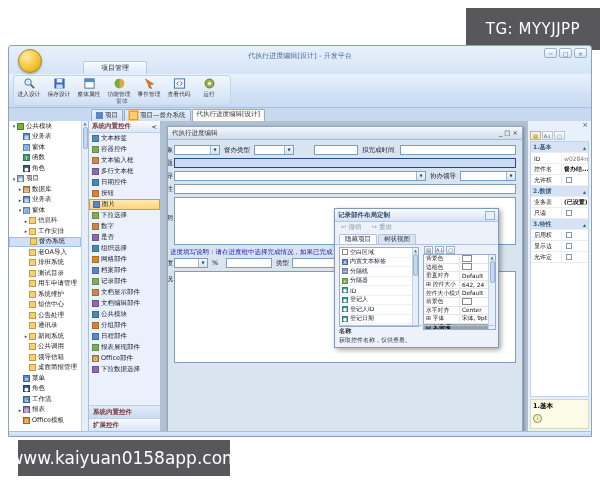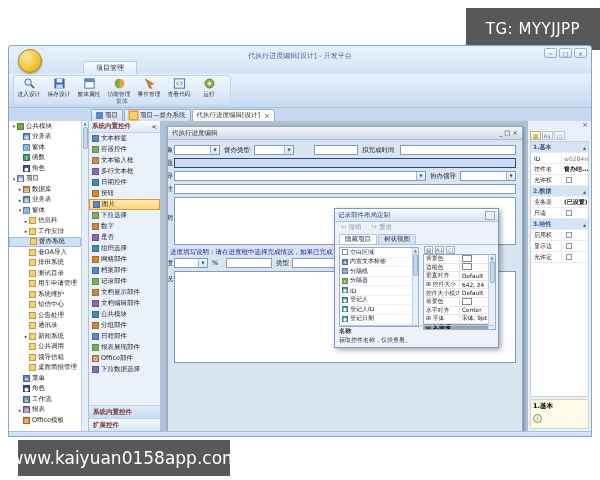--- a/index.html
+++ b/index.html
@@ -15,39 +15,39 @@
        border:1px solid #8aa3c1;border-radius:3px 3px 0 0;overflow:hidden;box-sizing:border-box;}
   .titlebar{height:15px;position:relative;display:flex;align-items:flex-end;justify-content:center;
        font-size:7px;color:#4a6a92;}
   .win-controls{position:absolute;right:4px;top:2px;display:flex;gap:2px;}
   .win-btn{width:13px;height:10px;border:1px solid #9ab1cc;border-radius:2px;
        background:linear-gradient(#fdfeff,#d6e4f5);font-size:6px;line-height:9px;text-align:center;color:#44628a;box-sizing:border-box;}
   .orb{position:absolute;left:9px;top:3px;width:22px;height:22px;border-radius:50%;
        background:radial-gradient(circle at 35% 30%,#ffeaa2,#f2c12e 60%,#c89d22);
        border:1px solid #a8862a;z-index:6;box-shadow:0 1px 2px rgba(0,0,0,.3);}
   .rtabs{height:13px;position:relative;}
-  .rtab{position:absolute;left:74px;top:0;width:54px;height:13px;
+  .rtab{position:absolute;left:74px;top:0;width:64px;height:13px;
        background:linear-gradient(#f7fbff,#dcebfb);border:1px solid #b5cae4;border-bottom:none;
        border-radius:2px 2px 0 0;font-size:7px;color:#333;display:flex;align-items:center;justify-content:center;box-sizing:border-box;}
   .ribbon-body{height:34px;background:linear-gradient(#e9f1fd,#d2e2f6 60%,#c8dbf2);
        border-bottom:1px solid #a9c0dc;position:relative;box-sizing:border-box;}
   .rgroup{position:absolute;left:4px;top:1px;width:218px;height:31px;border:1px solid #c0d4ec;border-radius:3px;
        background:linear-gradient(#f0f6fd,#dbe8f8 70%,#cfdff3);box-sizing:border-box;}
   .rbtns{display:flex;height:23px;}
   .rbtn{width:30px;display:flex;flex-direction:column;align-items:center;padding-top:1px;cursor:default;}
   .ricon{width:13px;height:13px;}
   .ricon svg{width:13px;height:13px;display:block;}
   .rlbl{font-size:6px;color:#333;white-space:nowrap;transform:scale(.95);}
   .rgroup-label{position:absolute;left:0;right:0;bottom:0;height:8px;font-size:6px;color:#5a7494;text-align:center;}
 
   .doc-tabs{height:13px;margin-left:80px;display:flex;align-items:flex-end;gap:1px;padding-left:2px;}
   .dtab{height:12px;border:1px solid #93aecd;border-bottom:none;border-radius:2px 2px 0 0;
        background:linear-gradient(#e8f1fc,#cfdff3);font-size:6.5px;color:#333;display:flex;align-items:center;
        gap:2px;padding:0 4px;white-space:nowrap;box-sizing:border-box;}
-  .dtab.active{background:#fdfdfe;}
+  .dtab.active{background:#fdfdfe;flex-direction:column;}
   .dticon{width:7px;height:7px;display:inline-block;}
   .dticon.project{background:#5b87c5;}
   .dticon.folder{background:#f6cf77;border:1px solid #e09a3a;box-shadow:0 0 0 1px #f8c268;}
   .dtclose{color:#555;font-size:7px;margin-left:2px;}
 
   .content{display:flex;height:310px;}
 
   
   .tree-panel{width:80px;background:#fff;border-right:1px solid #a9c0dc;position:relative;box-sizing:border-box;overflow:hidden;}
   #tree{position:absolute;left:0;top:0;right:7px;bottom:0;overflow:hidden;}
@@ -85,21 +85,21 @@
   .combo .dd{position:absolute;right:0;top:0;bottom:0;width:8px;background:linear-gradient(#f3f8fd,#d6e4f4);
        border-left:1px solid #9fb6cf;font-size:4px;color:#345;text-align:center;line-height:8px;}
   .flbl{position:absolute;font-size:6.5px;color:#223;white-space:nowrap;}
   .ffrag{position:absolute;font-size:6.5px;color:#223;white-space:nowrap;width:26px;overflow:hidden;text-align:right;}
   .fhint{position:absolute;font-size:6.5px;color:#2020b0;white-space:nowrap;overflow:hidden;}
 
   
   .dlg{position:absolute;left:173px;top:87px;width:165px;height:140px;background:#edf2fa;
        border:1px solid #7e99bd;box-shadow:2px 2px 5px rgba(0,0,0,.35);z-index:10;box-sizing:border-box;}
   .dlg-tb{height:12px;background:linear-gradient(#fafcfe,#d4e2f3);border-bottom:1px solid #b0c4dd;
-       font-size:6.5px;font-weight:normal;color:#2c4a6e;display:flex;justify-content:space-between;align-items:center;padding:0 3px;}
+       font-size:6.5px;font-weight:bold;color:#2c4a6e;display:flex;justify-content:space-between;align-items:center;padding:0 3px;}
   .dlg-tbicon{width:8px;height:7px;border:1px solid #9ab0ca;background:#e8eff8;}
   .dlg-tools{height:11px;display:flex;gap:10px;align-items:center;padding-left:6px;font-size:6.5px;color:#98a3b2;}
   .dlg-tabs{height:11px;display:flex;gap:1px;padding-left:4px;border-bottom:1px solid #b0c4dd;align-items:flex-end;}
   .dtab2{height:10px;font-size:6.5px;color:#334;padding:0 5px;border:1px solid #b0c4dd;border-bottom:none;
        border-radius:2px 2px 0 0;background:#d8e4f2;display:flex;align-items:center;box-sizing:border-box;}
   .dtab2.active{background:#fff;}
   .dlg-list{position:absolute;left:4px;top:38px;width:80px;height:80px;background:#fff;border:1px solid #98aec8;box-sizing:border-box;overflow:hidden;}
   .dlg-item{height:8.5px;display:flex;align-items:center;gap:2px;padding-left:2px;font-size:6px;color:#223;
        border-bottom:1px solid #eef2f6;white-space:nowrap;overflow:hidden;margin-right:6px;}
   .dlicon{width:6px;height:6px;flex:none;font-size:4.5px;line-height:6px;text-align:center;color:#fff;border:1px solid rgba(0,0,0,.2);box-sizing:border-box;}

